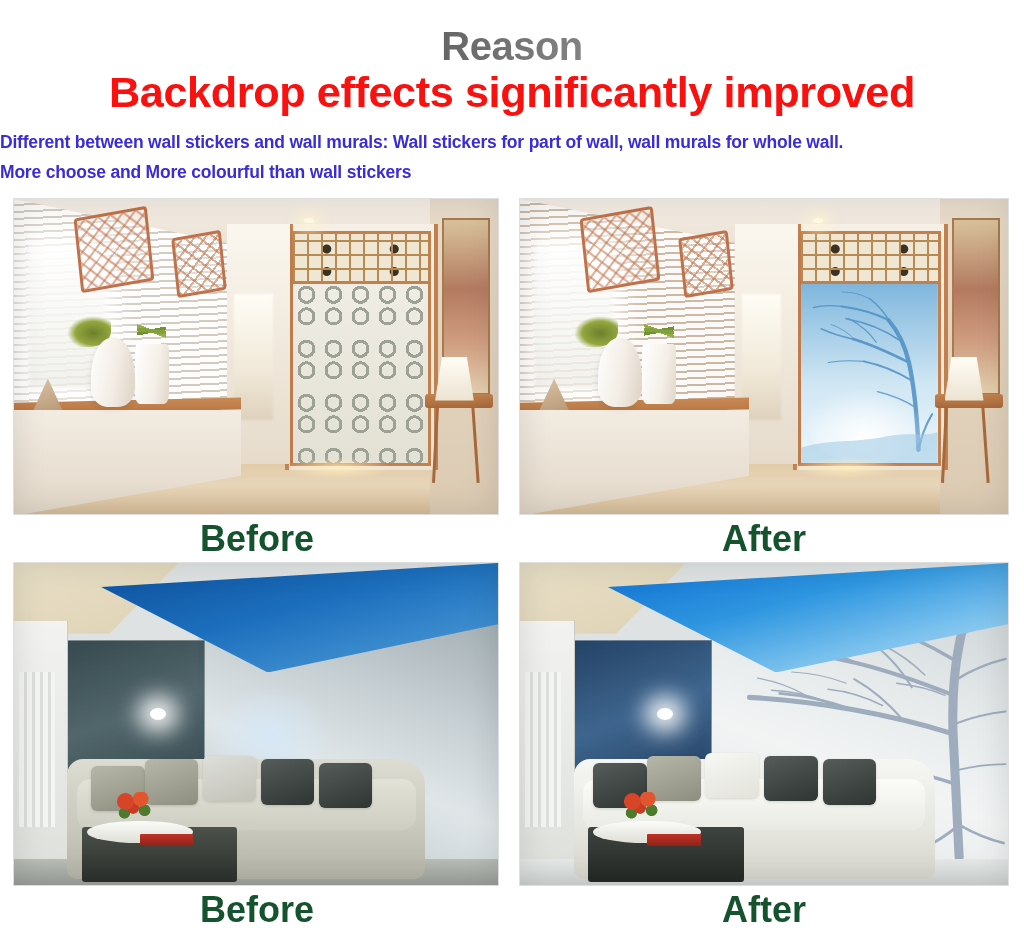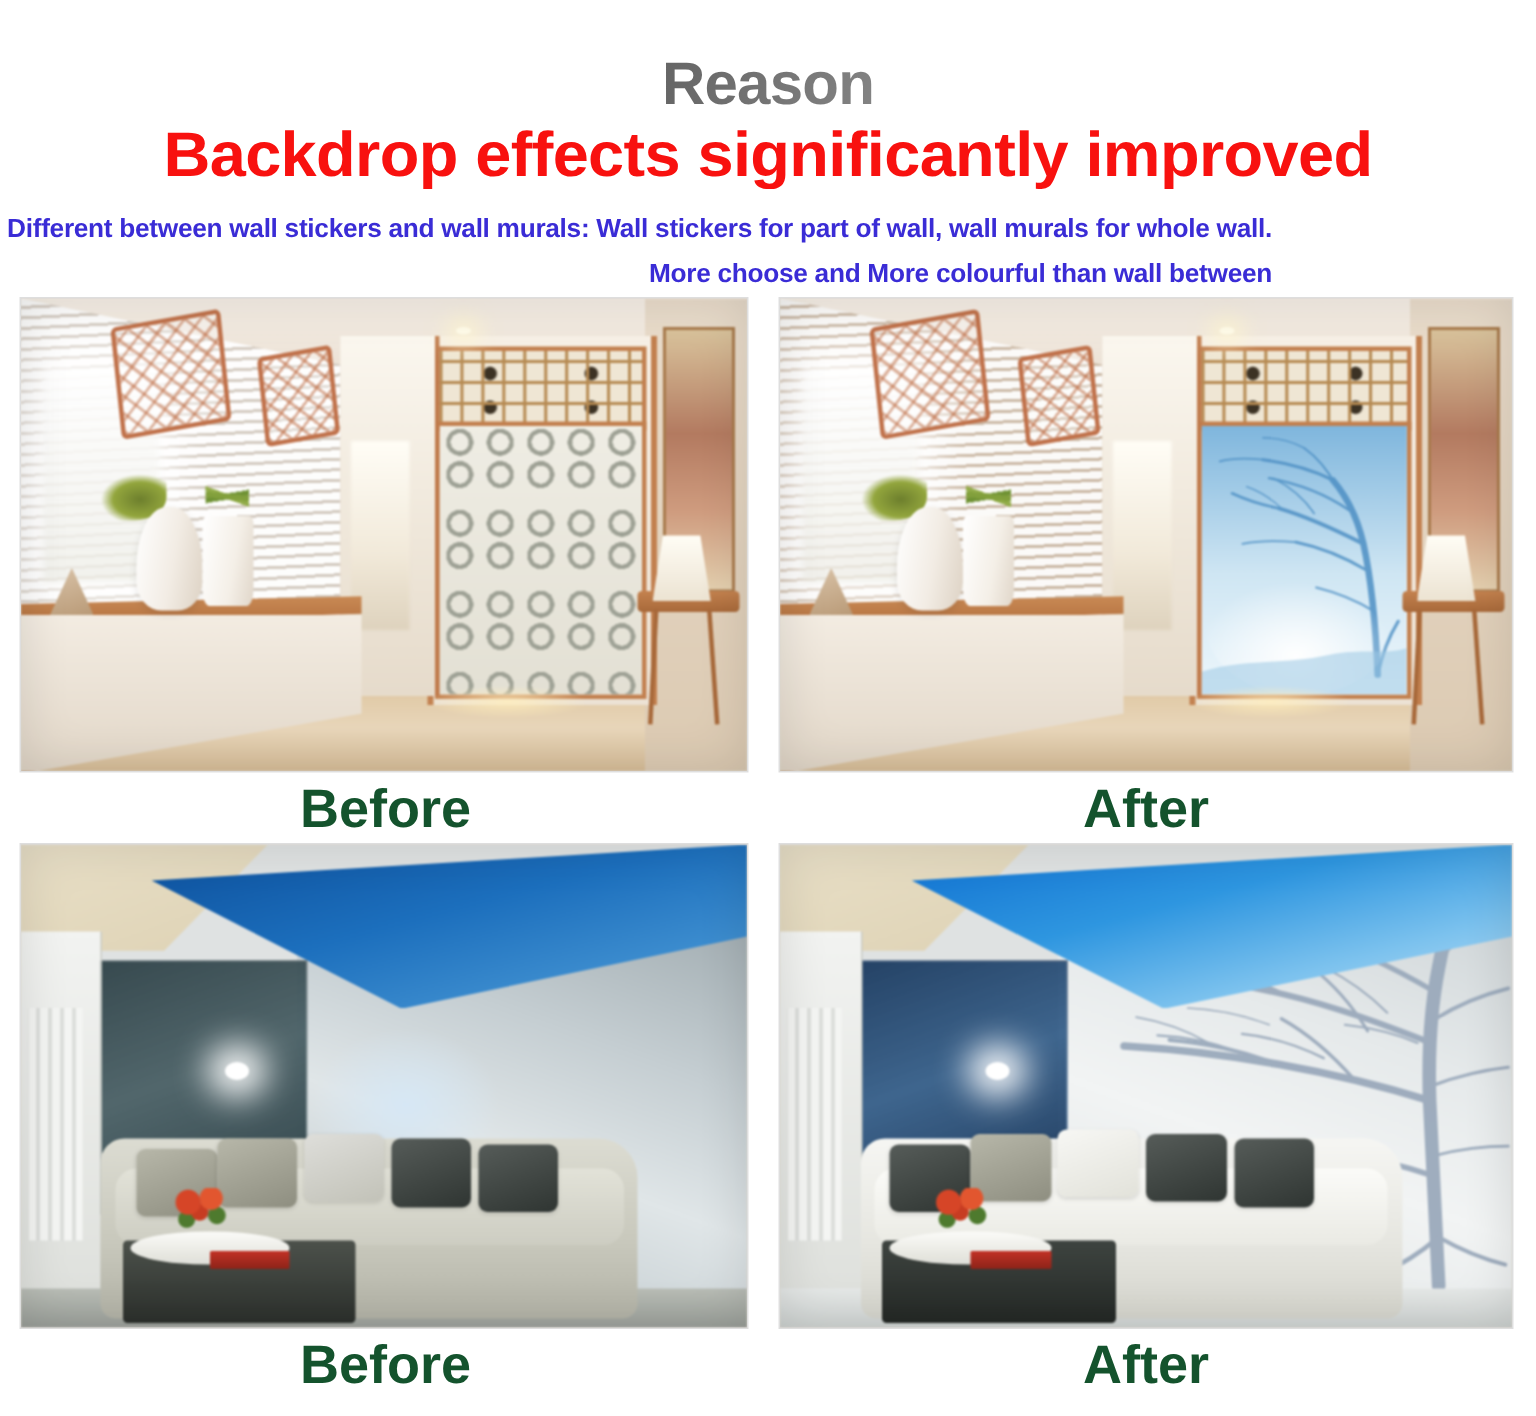--- a/index.html
+++ b/index.html
@@ -18,21 +18,20 @@
   }
 
   
   .header {
     position: absolute;
     left: 0;
     top: 0;
     width: 1024px;
     height: 196px;
     text-align: center;
-    margin-top: 10px;
   }
 
   .eyebrow {
     position: absolute;
     left: 0;
     top: 24px;
     width: 1024px;
     text-align: center;
     font-family: "Liberation Sans", sans-serif;
     font-weight: bold;
@@ -61,21 +60,21 @@
     color: #f8110f;
     letter-spacing: -0.4px;
     transform: scaleX(1.03);
     transform-origin: center;
   }
 
   .subline {
     position: absolute;
     left: 0;
     width: 848px;
-    text-align: right;
+    text-align: left;
     font-family: "Liberation Sans", sans-serif;
     font-weight: bold;
     font-size: 17.5px;
     line-height: 22px;
     color: #3a2cd6;
     letter-spacing: -0.2px;
   }
   .subline.one { top: 131px; }
   .subline.two { top: 161px; }
 
@@ -396,21 +395,21 @@
   }
   .soft { filter: blur(0.6px); }
 </style>
 </head>
 <body>
 
 <div class="header">
   <div class="eyebrow">Reason</div>
   <div class="headline">Backdrop effects significantly improved</div>
   <div class="subline one">Different between wall stickers and wall murals: Wall stickers for part of wall, wall murals for whole wall.</div>
-  <div class="subline two">More choose and More colourful than wall between</div>
+  <div class="subline two">More choose and More colourful than wall stickers</div>
 </div>
 
 <div class="panel panel-tl">
   <div class="scene soft">
     <div class="hall-bg"></div>
     <div class="hall-ceiling"></div>
     <div class="hall-floor"></div>
     <div class="hall-rightwall"></div>
     <div class="hall-artwork"></div>
     <div class="hall-backwall"></div>

